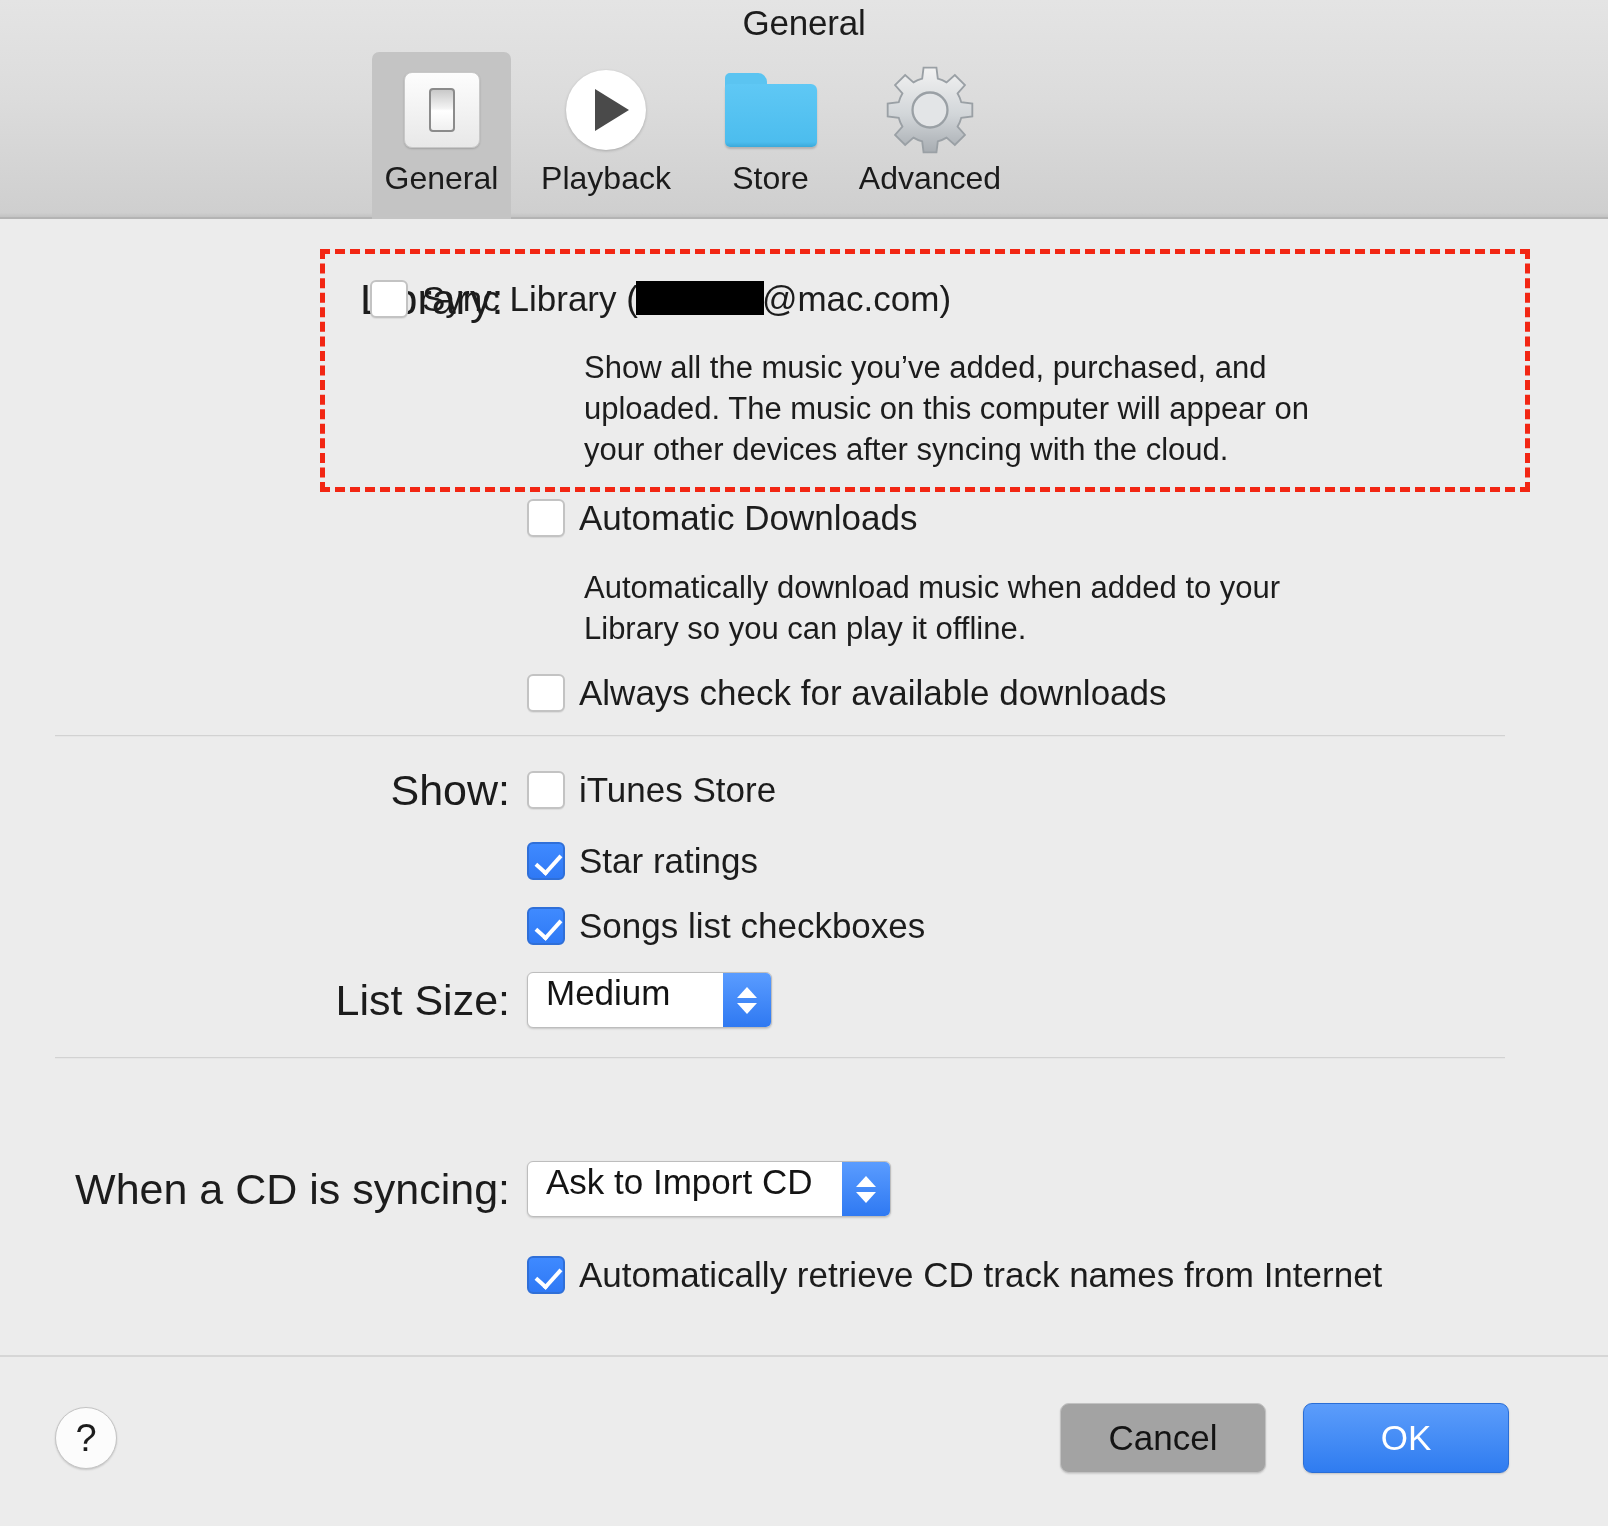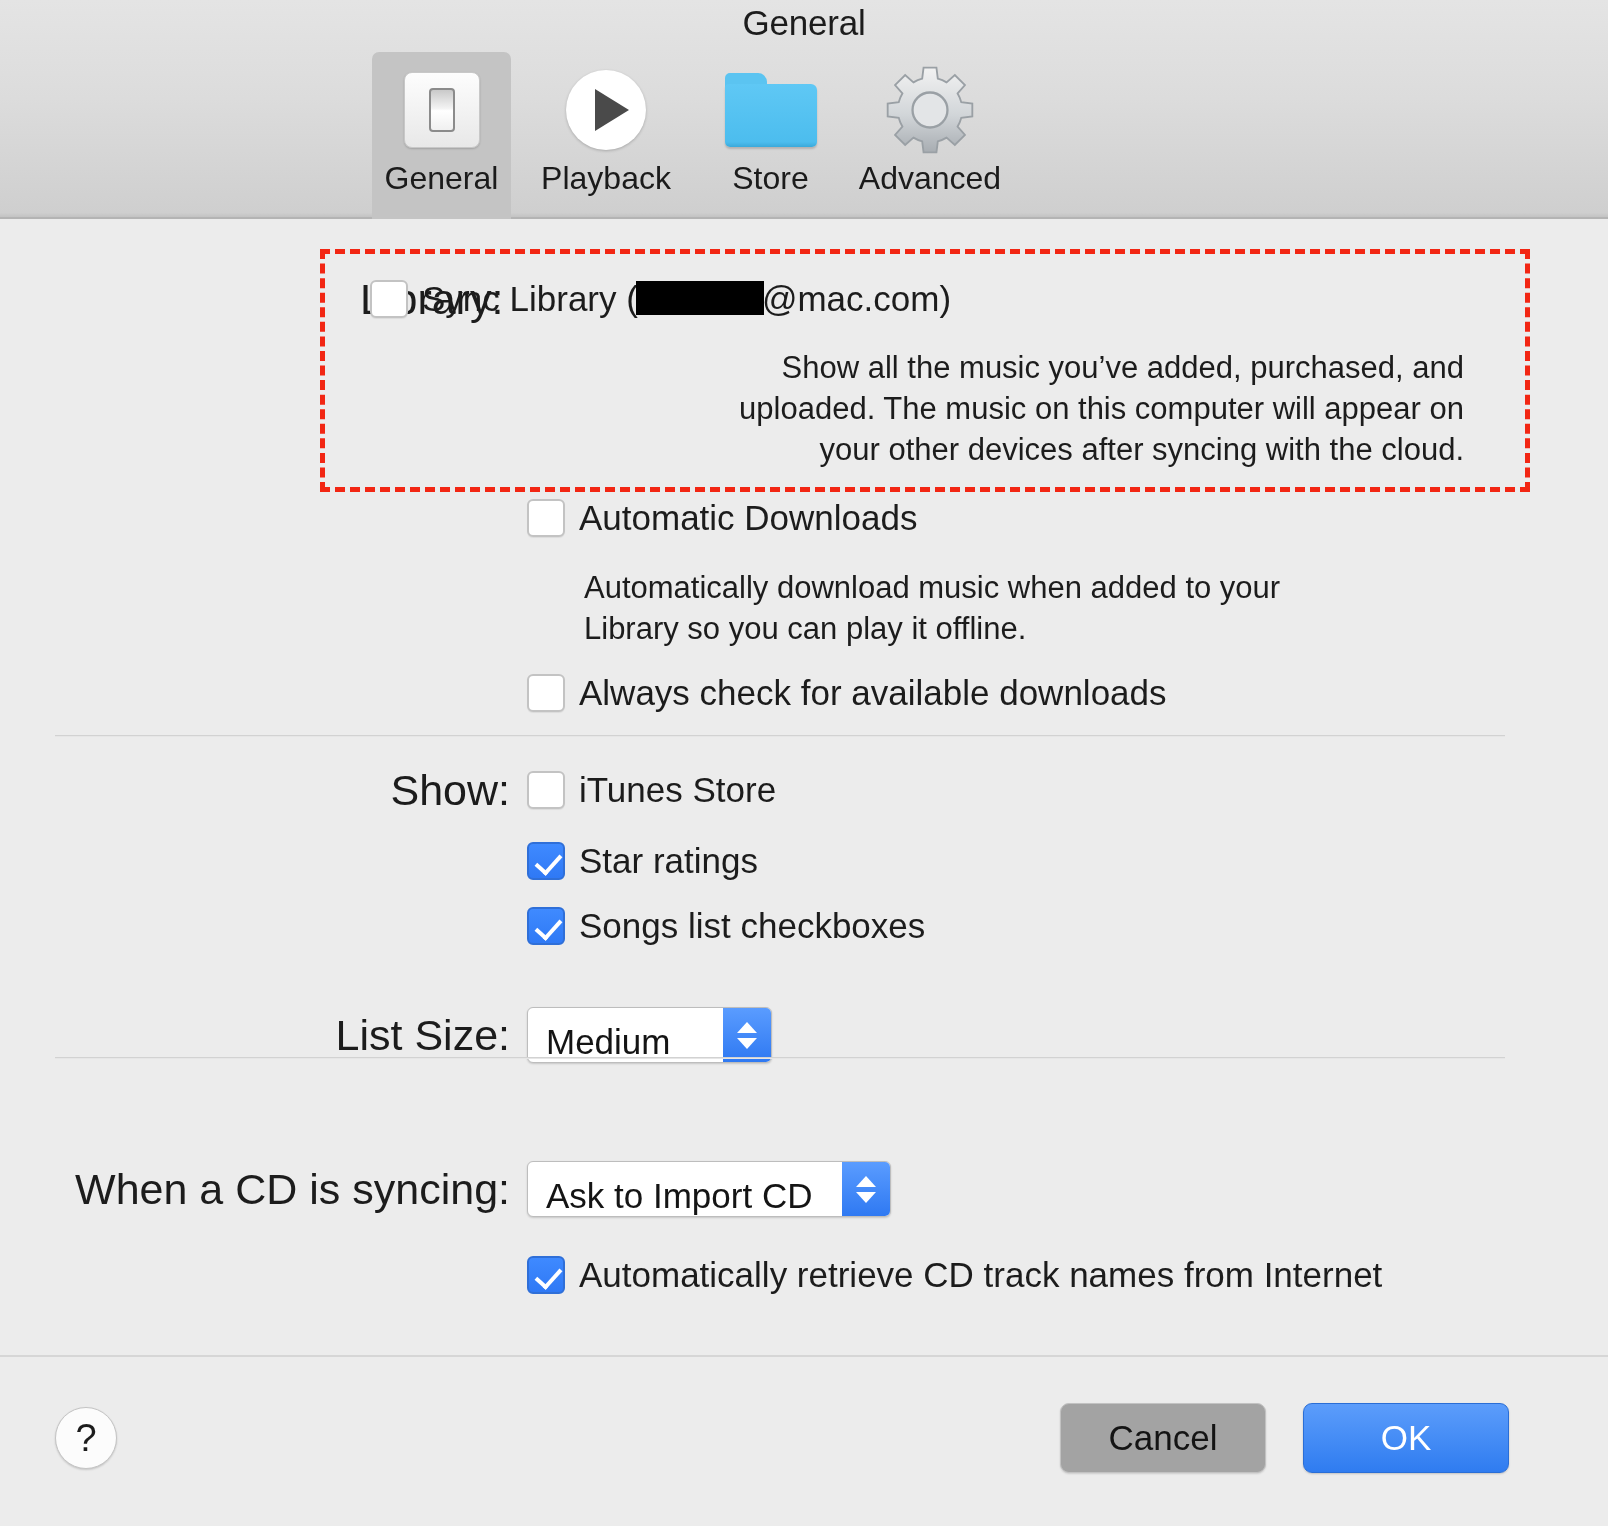--- a/index.html
+++ b/index.html
@@ -201,21 +201,21 @@
   }
 
   
   .popup {
     height: 56px;
     background: #ffffff;
     border: 1px solid #bdbdbd;
     border-radius: 6px;
     box-shadow: 0 1px 2px rgba(0,0,0,.16);
     display: inline-flex;
-    align-items: flex-end;
+    align-items: flex-start;
     position: relative;
     overflow: hidden;
   }
   .popup .pv {
     font-size: 35px;
     color: #141414;
     padding-left: 18px;
     white-space: nowrap;
   }
   .popup .stepper {
@@ -355,21 +355,21 @@
 </div>
 
 <div class="content">
 
   <div class="row" style="left:370px; top:61px;">
     <div class="row-label" style="width:0; margin-left:-5px; position:absolute; left:-5px; transform:translateX(-100%); line-height:38px;">Library:</div>
     <div class="cbx off"></div>
     <div class="cbx-text"><span>Sync Library (</span><span class="redact"></span><span>@mac.com)</span></div>
   </div>
 
-  <div class="helptext" style="position:absolute; left:584px; top:128px; width:880px;text-align:right;">Show all the music you’ve added, purchased, and
+  <div class="helptext" style="position:absolute; left:584px; top:128px; width:880px;">Show all the music you’ve added, purchased, and
 uploaded. The music on this computer will appear on
 your other devices after syncing with the cloud.</div>
 
   <div class="row" style="left:527px; top:280px;">
     <div class="cbx off"></div>
     <div class="cbx-text">Automatic Downloads</div>
   </div>
 
   <div class="helptext" style="position:absolute; left:584px; top:348px; width:880px;">Automatically download music when added to your
 Library so you can play it offline.</div>
@@ -390,21 +390,21 @@
   <div class="row" style="left:527px; top:623px;">
     <div class="cbx on"></div>
     <div class="cbx-text">Star ratings</div>
   </div>
 
   <div class="row" style="left:527px; top:688px;">
     <div class="cbx on"></div>
     <div class="cbx-text">Songs list checkboxes</div>
   </div>
 
-  <div class="row" style="left:527px; top:788px;">
+  <div class="row" style="left:527px; top:753px;">
     <div class="row-label" style="position:absolute; left:-17px; transform:translateX(-100%); line-height:56px;">List Size:</div>
     <div class="popup" style="width:245px;">
       <div class="pv">Medium</div>
       <div class="stepper">
         <div class="ar up"></div>
           <div class="ar dn"></div>
       </div>
     </div>
   </div>
 

